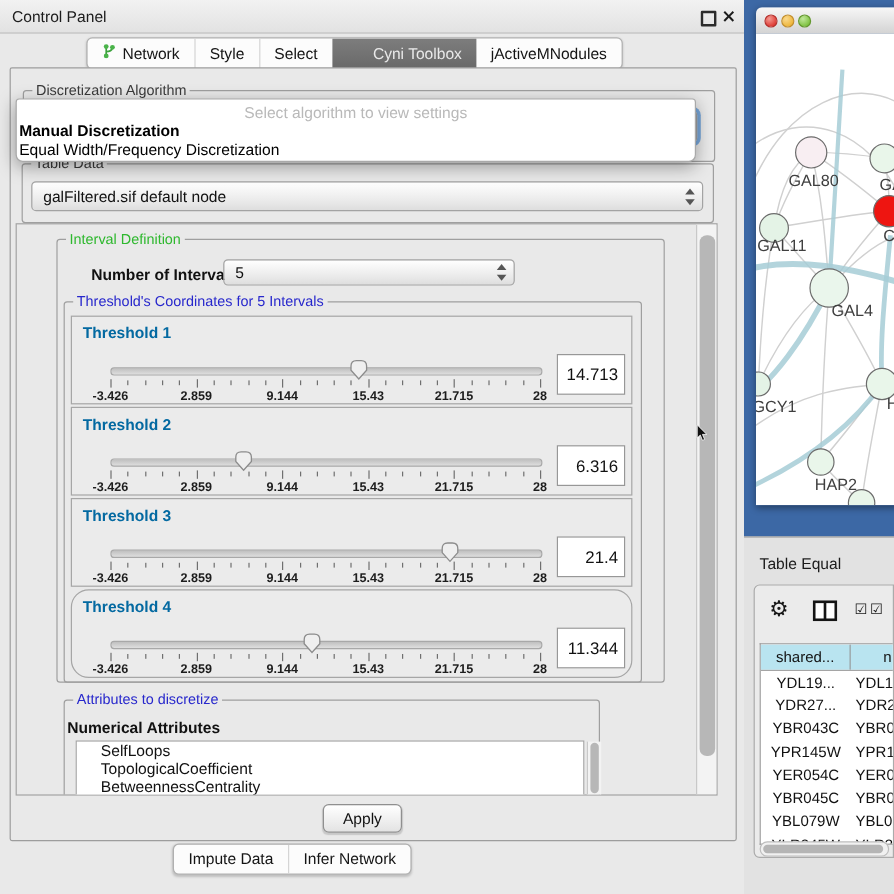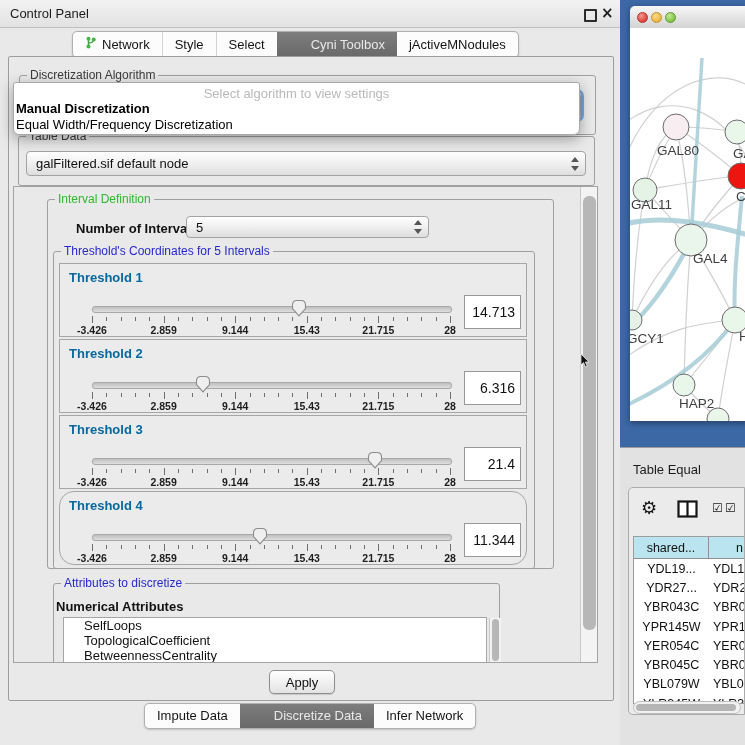--- a/index.html
+++ b/index.html
@@ -344,23 +344,20 @@
     <div class="vscroll" style="left:566px;top:0;width:17px;height:475px;">
       <div class="vthumb" style="top:9px;height:434px;"></div>
     </div>
   </div>
 
   <div class="abs" id="apply-btn">Apply</div>
 
   <div class="abs tabstrip" id="bottom-tabs" style="left:144px;top:703px;height:24px;">
       <div class="tab">
         <span>Impute Data</span>
-      </div>
-      <div class="tab sel">
-        <span>Discretize Data</span>
       </div>
       <div class="tab">
         <span>Infer Network</span>
       </div>
     </div>
 
   <div class="abs" id="net-frame">
     <div class="abs" id="net-window">
       <div class="abs" id="net-titlebar">
         <div class="light" style="left:7px;background:radial-gradient(circle at 35% 30%,#f49a92,#df413a 70%);border:1px solid #b5322e;"></div>

